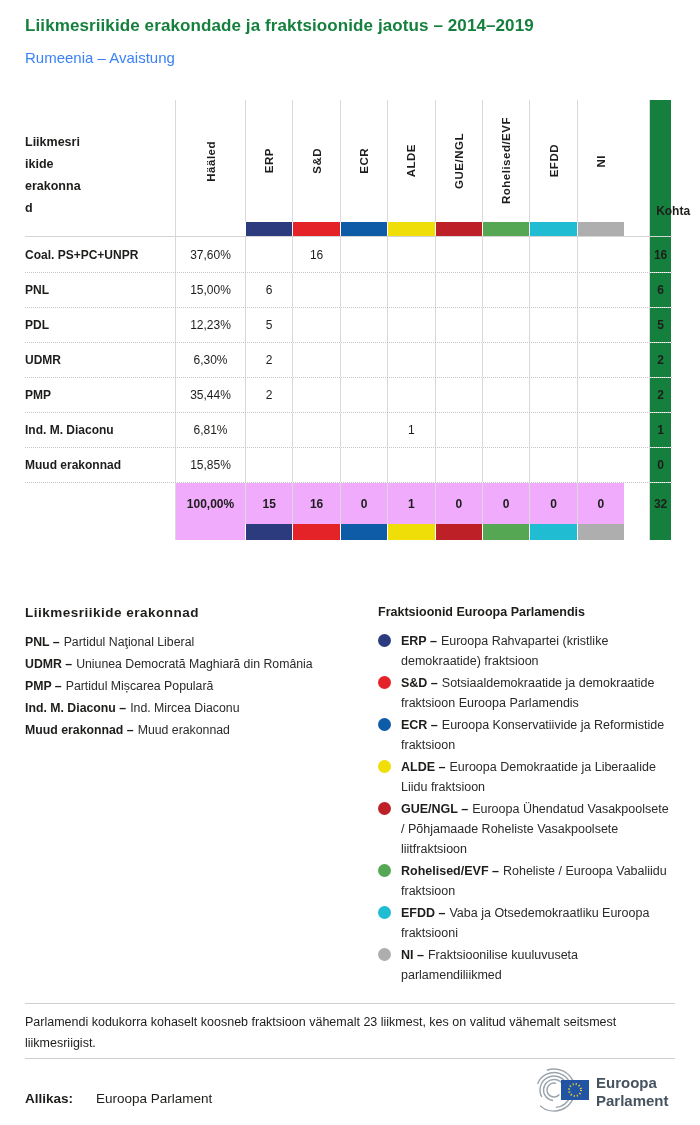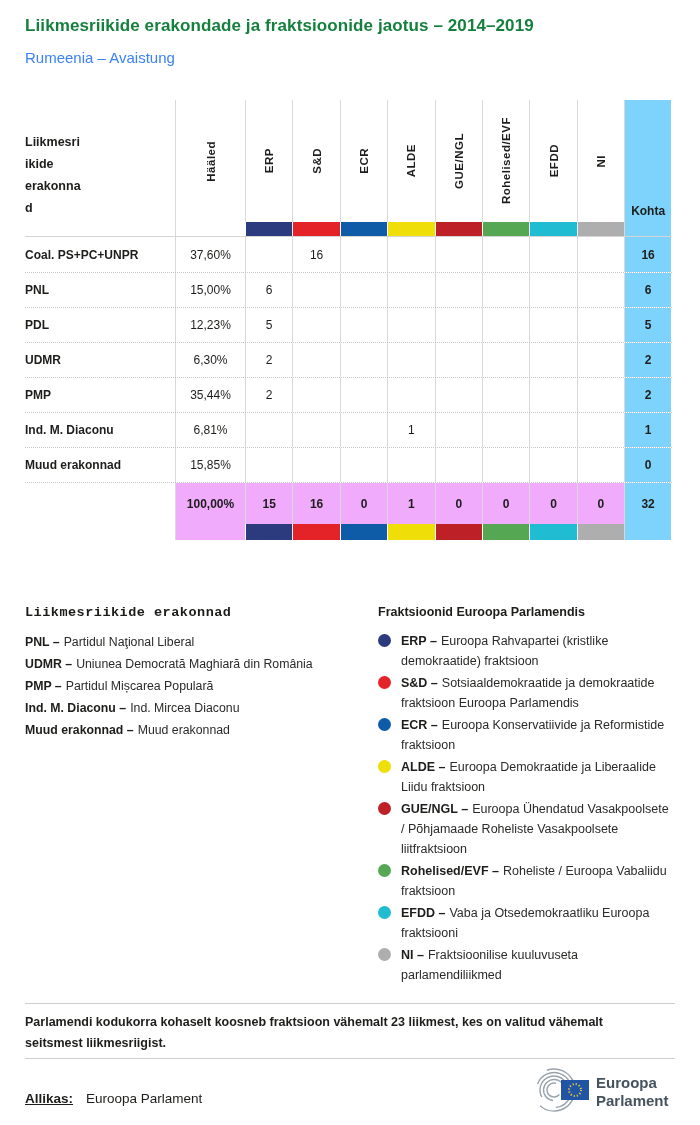--- a/index.html
+++ b/index.html
@@ -17,48 +17,48 @@
   .tbl { position:absolute; left:25px; top:100px; width:647px; font-size:12px; }
   .row { display:grid; grid-template-columns:150px 70px repeat(8,47.4px) 47px; }
   .row > div { border-left:1px solid #d9d9d9; display:flex; align-items:center; justify-content:center; min-width:0; }
   .row > div:first-child { border-left:none; }
   .r-head  { height:122px; }
   .r-strip { height:15px; border-bottom:1px solid #d4d4d4; }
   .r-data  { height:35px; }
   .r-data + .r-data { border-top:1px dotted #c6c6c6; }
   .r-total { height:42px; border-top:1px dotted #c6c6c6; font-weight:bold; }
   .r-strip2{ height:16px; }
-  .kohta   { background:#7dd3fc; }
+  .kohta   { background:#15803d;margin-left:25px; }
   .gray    { background:#f0abfc; }
   .head-party { align-items:flex-end !important; justify-content:flex-start !important; padding-bottom:3px; }
   .head-party span { white-space:pre-line; font-weight:bold; font-size:12.5px; line-height:22px; }
   .vert { writing-mode:vertical-rl; transform:rotate(180deg); font-weight:bold; font-size:11.5px; letter-spacing:0.5px; white-space:nowrap; }
   .head-kohta { align-items:flex-end !important; justify-content:flex-start !important; padding:0 0 4px 6px; font-weight:bold; font-size:12px; }
   .party { justify-content:flex-start !important; font-weight:bold; font-size:12px; }
   .seat-total { font-weight:bold; }
   .strip { border-left:1px solid #fff !important; }
 
   
   .legend-left { position:absolute; left:25px; top:605px; width:338px; }
-  .legend-left h2 { font-family:Liberation Mono, monospace; font-size:13.5px; font-weight:bold; margin-bottom:13px; letter-spacing:0.5px; }
+  .legend-left h2 { font-family:Liberation Sans, sans-serif; font-size:13.5px; font-weight:bold; margin-bottom:13px; letter-spacing:0.5px; }
   .pitem { font-size:12.3px; line-height:18px; margin-bottom:4px; color:#2a2a29; }
   .pitem b { color:#1d1d1b; margin-right:4px; }
   .legend-right { position:absolute; left:378px; top:605px; width:297px; }
   .legend-right h2 { font-size:12.5px; font-weight:bold; margin-bottom:12px; }
   .fitem { display:flex; align-items:flex-start; margin-bottom:2px; }
   .dot { flex:0 0 13px; width:13px; height:13px; border-radius:50%; margin-top:3px; margin-right:10px; }
   .ftext { font-size:12.5px; line-height:20px; color:#2a2a29; }
   .ftext b { color:#1d1d1b; margin-right:4px; }
 
   
   .hr1, .hr2 { position:absolute; left:25px; width:650px; height:0; border-top:1px solid #cfcfcf; }
   .hr1 { top:1003px; } .hr2 { top:1058px; }
-  .footnote { position:absolute; left:25px; top:1012px; width:620px; font-size:12.5px; line-height:21px; color:#1d1d1b;font-weight:bold; }
+  .footnote { position:absolute; left:25px; top:1012px; width:620px; font-size:12.5px; line-height:21px; color:#1d1d1b; }
   .source { position:absolute; left:25px; top:1091px; font-size:13.5px; }
-  .source b { margin-right:13px;text-decoration:underline; }
+  .source b { margin-right:23px; }
   .logo { position:absolute; left:520px; top:1064px; }
   .logo text { font-family:"Liberation Sans", sans-serif; font-weight:600; font-size:15px; fill:#46535f; }
 </style>
 </head>
 <body>
 
 <div class="page">
 
   <div class="titles">
     <h1>Liikmesriikide erakondade ja fraktsioonide jaotus – 2014–2019</h1>

